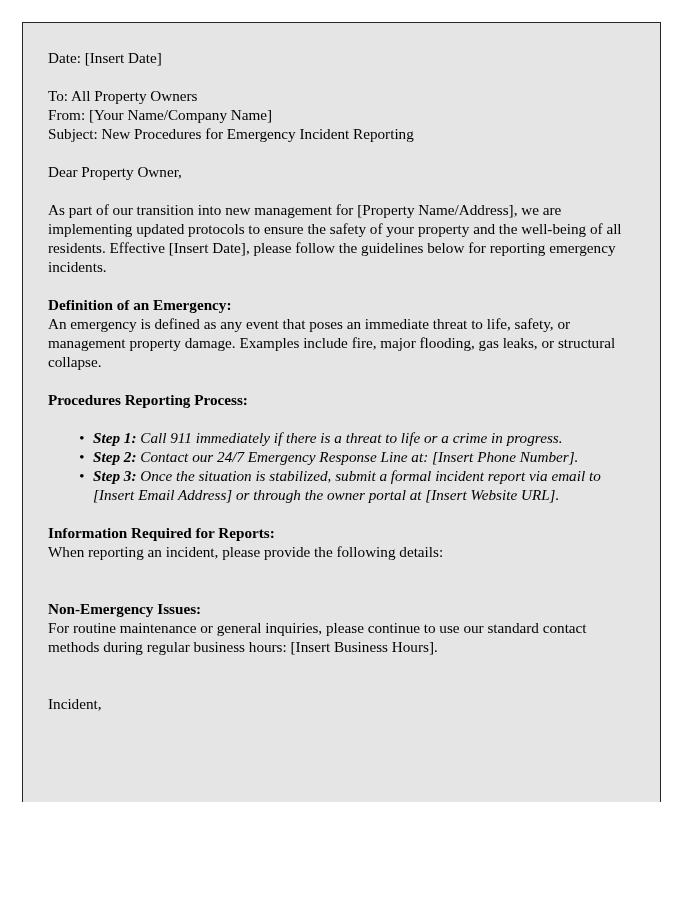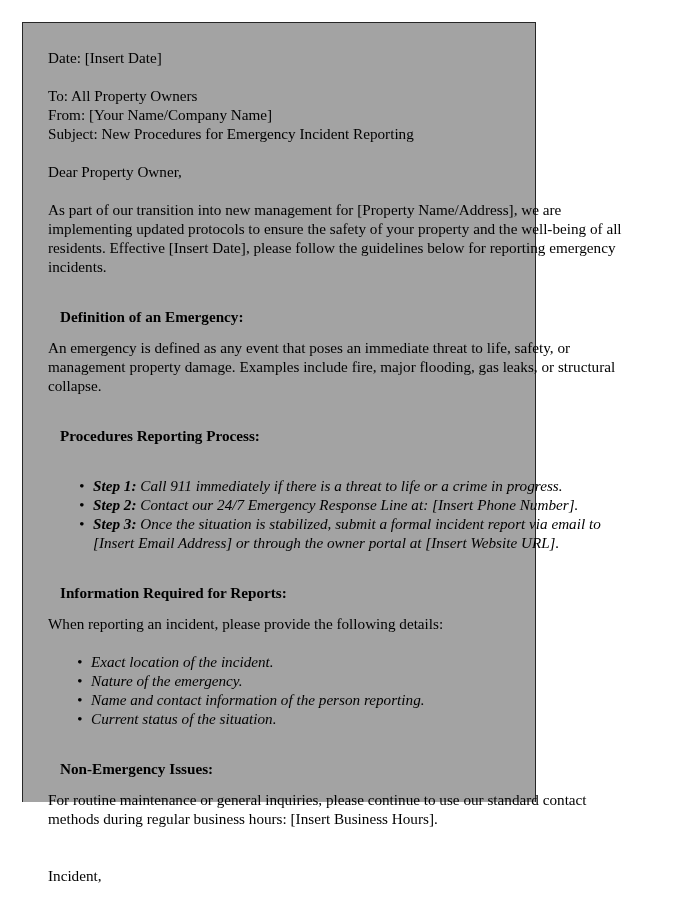--- a/index.html
+++ b/index.html
@@ -13,24 +13,24 @@
     font-family: "Liberation Serif", "DejaVu Serif", serif;
     color: #000000;
     overflow: hidden;
   }
 
   
   .page-sheet {
     position: absolute;
     left: 22px;
     top: 22px;
-    width: 514px;
+    width: 639px;
     height: 780px;
     box-sizing: border-box;
-    background: #a3a3a3;
+    background: #e5e5e5;
     border-left: 1.5px solid #262626;
     border-right: 1.5px solid #262626;
     border-top: 1.5px solid #262626;
     border-bottom: none;
   }
 
   .page-body {
     position: absolute;
     left: 25px;
     top: 25px;
@@ -45,21 +45,21 @@
   }
 
   .spacer {
     height: 19px;
   }
 
   .heading {
     font-weight: bold;
     font-size: 15.2px;
     line-height: 19px;
-    margin: 12px;
+    margin: 0;
   }
 
   .block-gap {
     height: 19px;
   }
 
   ul {
     margin: 0;
     padding: 0;
     list-style: none;
@@ -133,26 +133,20 @@
       <li><span class="lead">Step 3:</span><span> Once the situation is stabilized, submit a formal incident report via email to [Insert Email Address] or through the owner portal at [Insert Website URL].</span></li>
     </ul>
 
     <div class="block-gap"></div>
 
     <p class="heading">Information Required for Reports:</p>
     <p>When reporting an incident, please provide the following details:</p>
 
     <div class="block-gap"></div>
 
-    <ul class="list-details">
-      <li>Exact location of the incident.</li>
-      <li>Nature of the emergency.</li>
-      <li>Name and contact information of the person reporting.</li>
-      <li>Current status of the situation.</li>
-    </ul>
 
     <div class="block-gap"></div>
 
     <p class="heading">Non-Emergency Issues:</p>
     <p>For routine maintenance or general inquiries, please continue to use our standard contact methods during regular business hours: [Insert Business Hours].</p>
 
     <div class="block-gap"></div>
 
 
     <div class="block-gap"></div>

